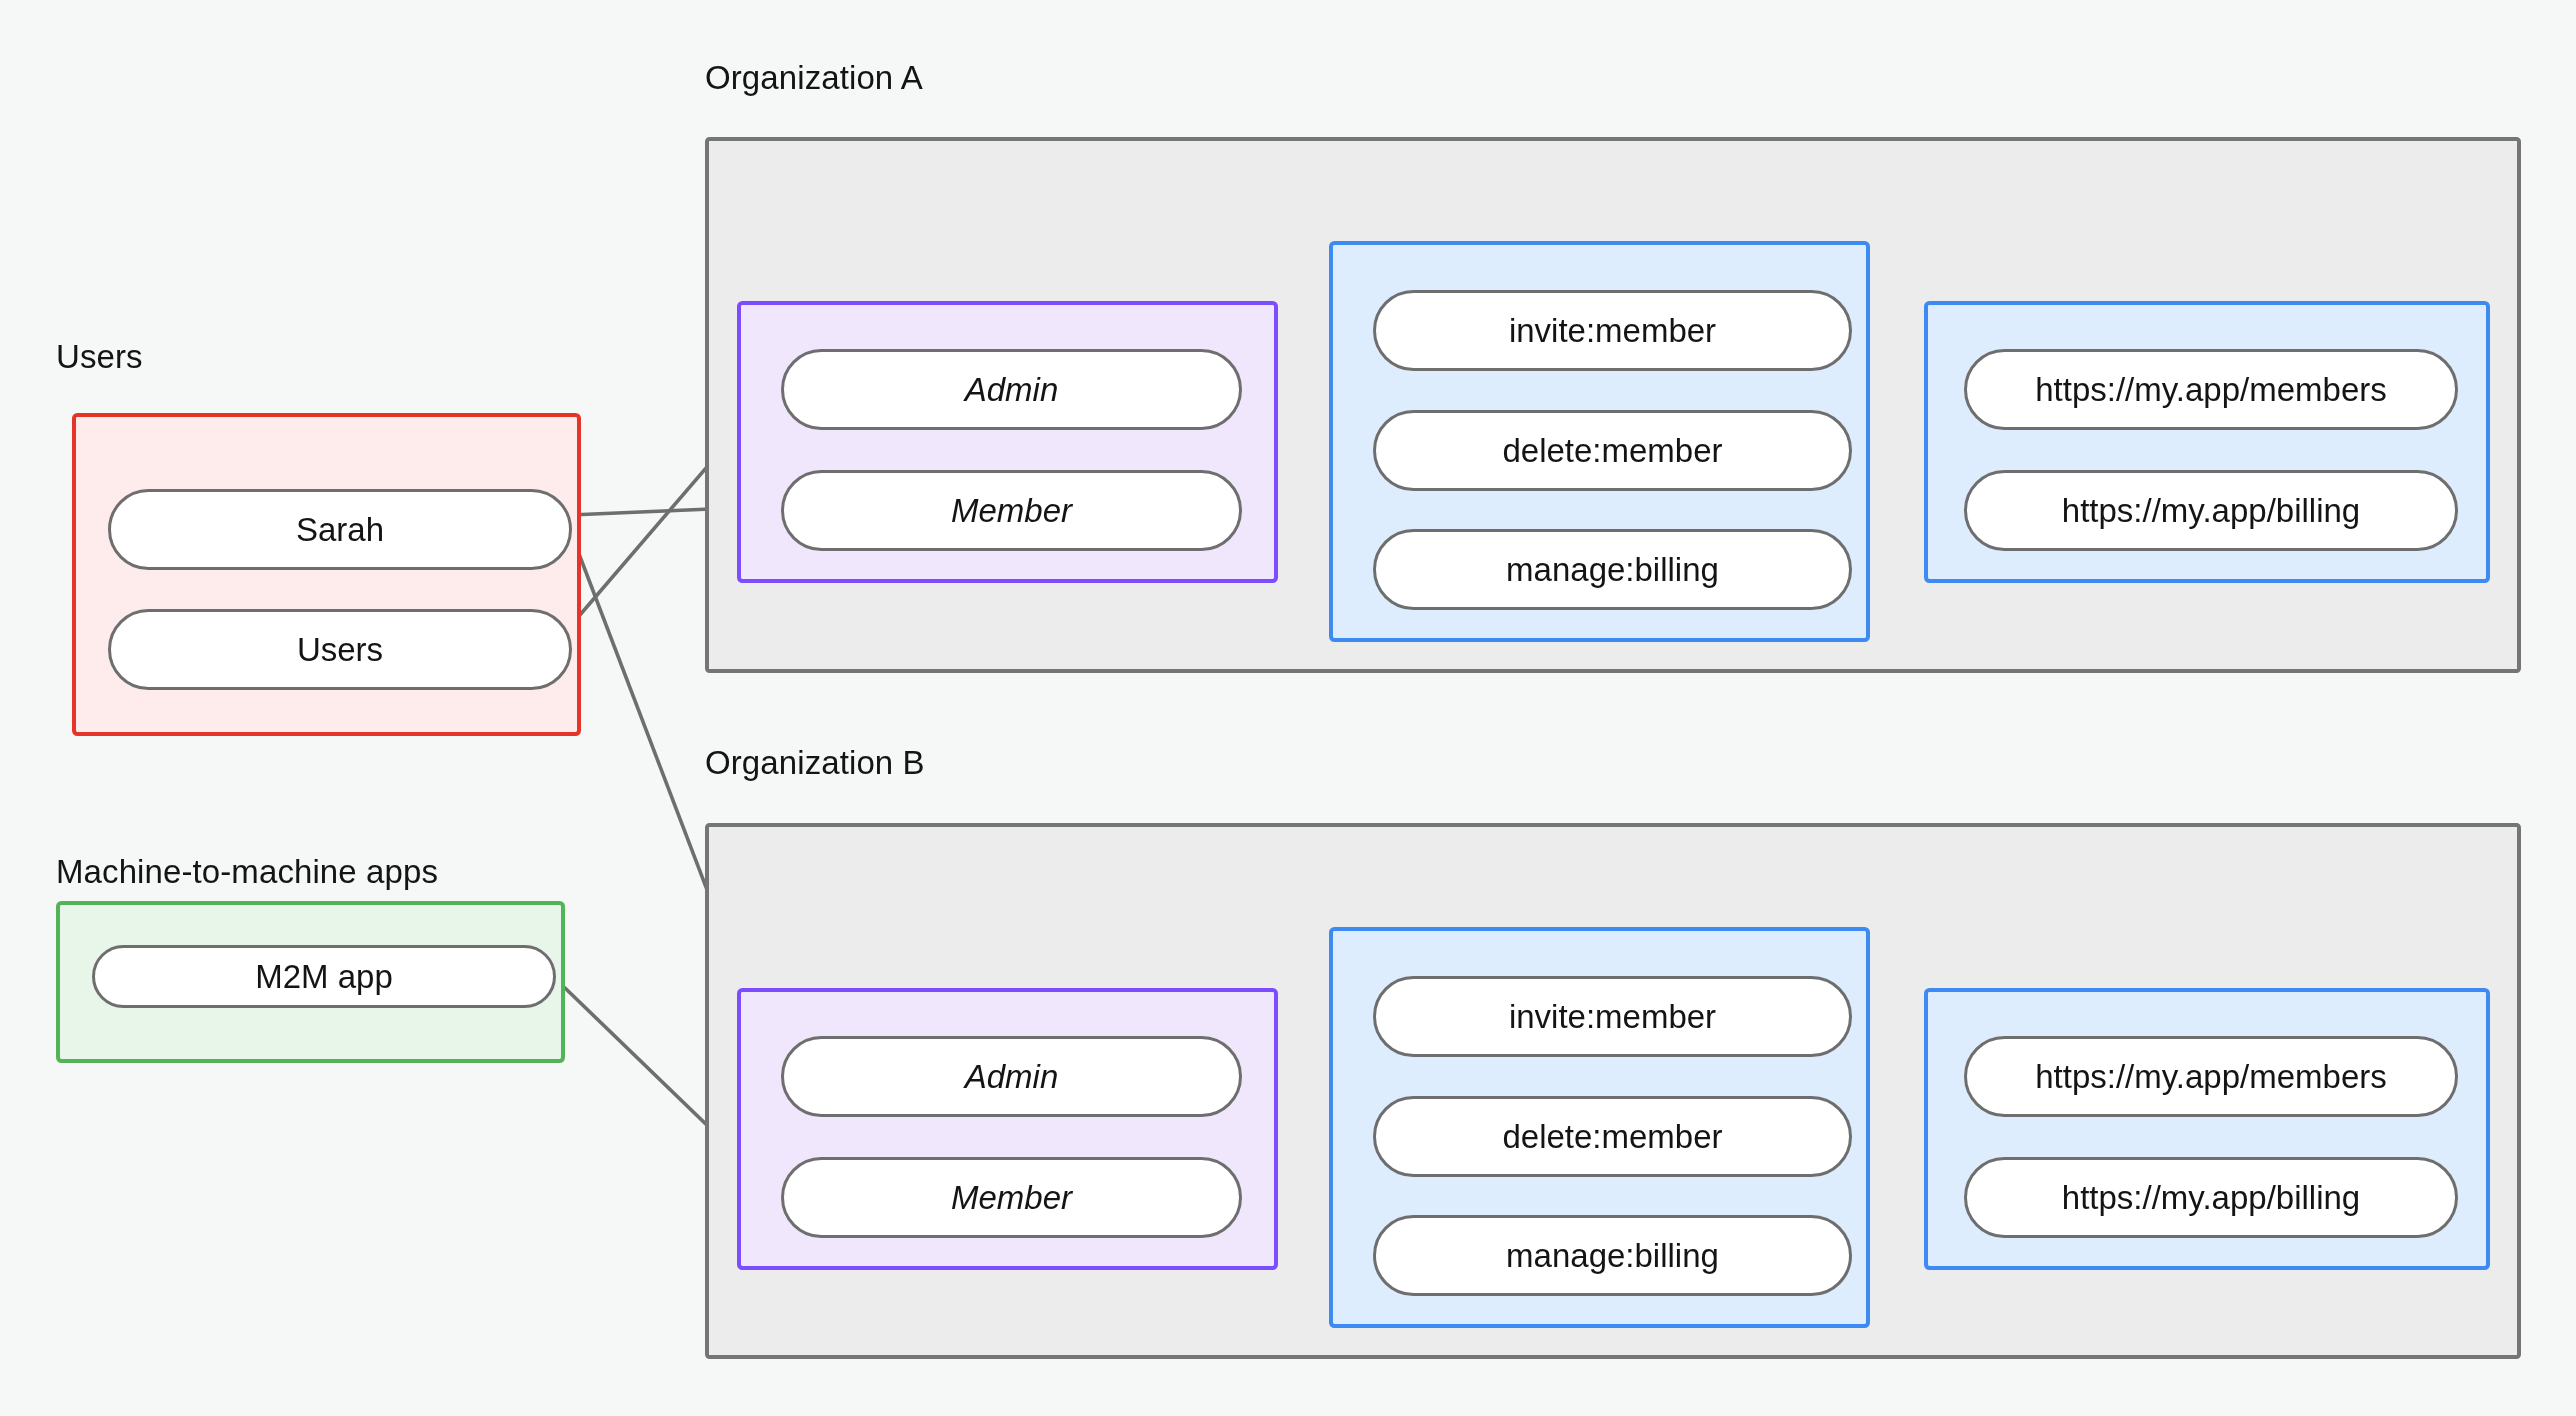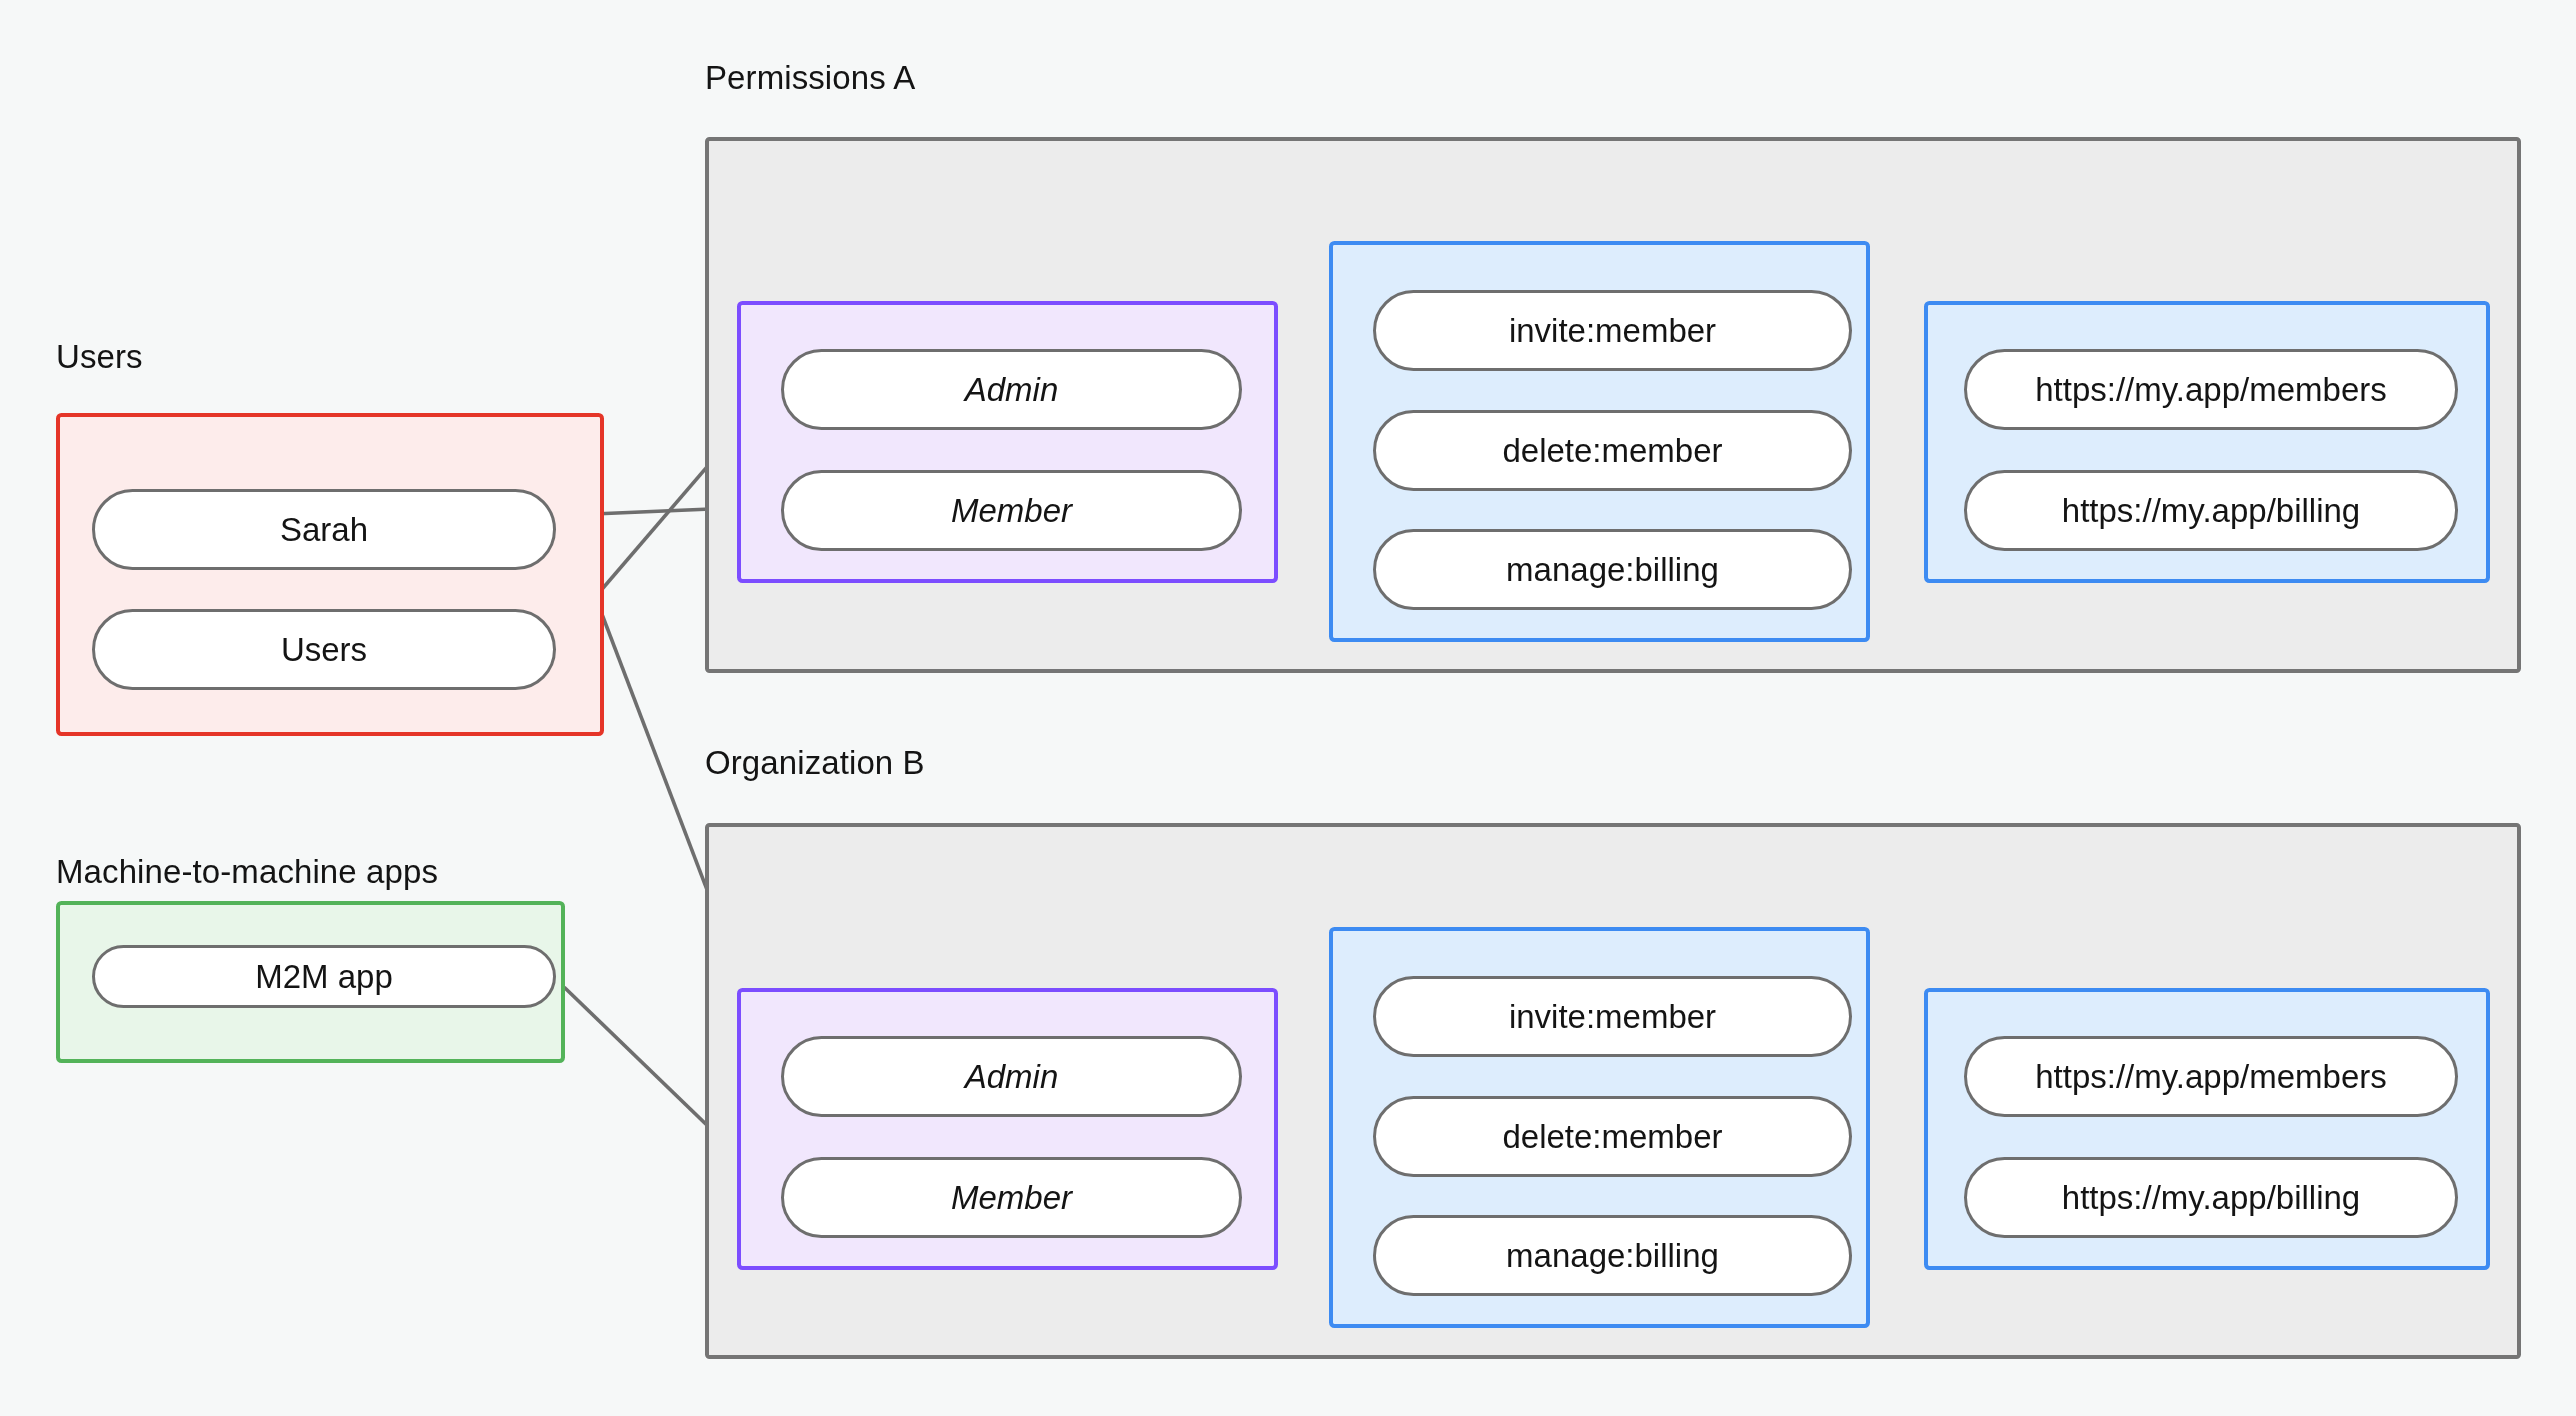--- a/index.html
+++ b/index.html
@@ -112,32 +112,32 @@
       <circle cx="1515" cy="1124" r="11"></circle>
       <circle cx="1515" cy="1258" r="11"></circle>
       <circle cx="1515" cy="1390" r="11"></circle>
       <circle cx="2175" cy="1191" r="11"></circle>
       <circle cx="2175" cy="1324" r="11"></circle>
     </g>
   </svg>
 
   <div class="grp-label" style="left:56px;top:340px;">Users</div>
 
-  <div class="abs cat users" style="left:56px;top:413px;width:548px;height:323px;">
+  <div class="abs cat users" style="left:72px;top:413px;width:509px;height:323px;">
     <div class="pill" style="left:32px;top:72px;width:464px;height:81px;">Sarah</div>
     <div class="pill" style="left:32px;top:192px;width:464px;height:81px;">Users</div>
   </div>
 
   <div class="grp-label" style="left:56px;top:855px;text-align:center;">Machine-to-machine apps</div>
 
   <div class="abs cat m2m" style="left:56px;top:901px;width:509px;height:162px;">
     <div class="pill" style="left:32px;top:40px;width:464px;height:63px;">M2M app</div>
   </div>
 
-  <div class="grp-label" style="left:705px;top:61px;">Permissions A</div>
+  <div class="grp-label" style="left:705px;top:61px;">Organization A</div>
 
   <div class="abs org-frame" style="left:705px;top:137px;width:1816px;height:536px;"></div>
 
   <div class="grp-label" style="left:737px;top:234px;">Roles</div>
   <div class="abs cat roles" style="left:737px;top:301px;width:541px;height:282px;">
     <div class="pill" style="left:40px;top:44px;width:461px;height:81px;">Admin</div>
     <div class="pill" style="left:40px;top:165px;width:461px;height:81px;">Member</div>
   </div>
 
   <div class="grp-label" style="left:1329px;top:176px;">Permissions</div>

